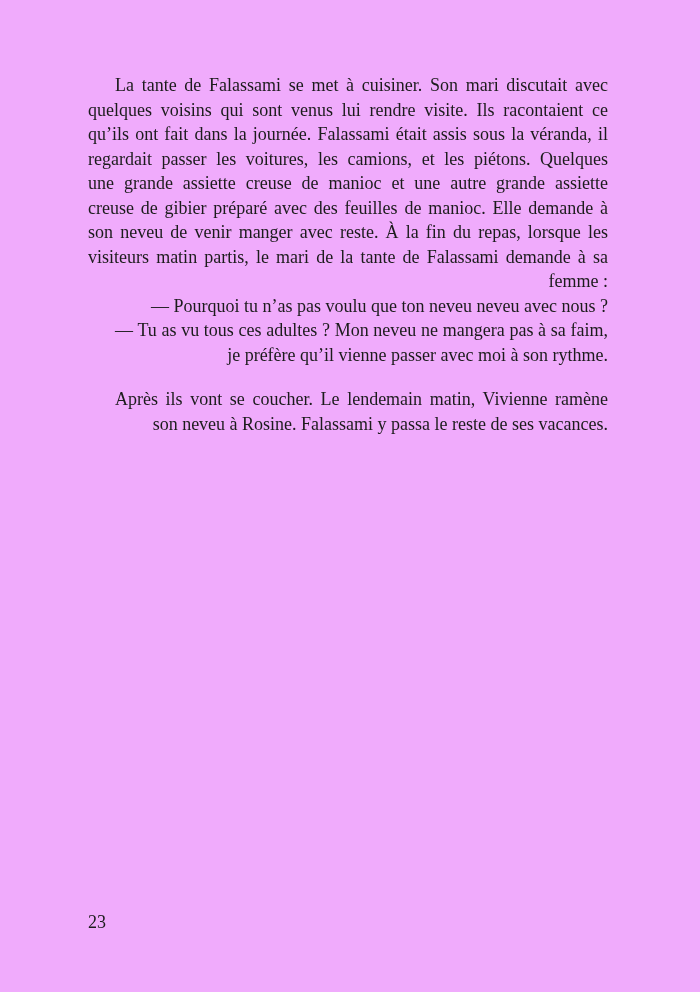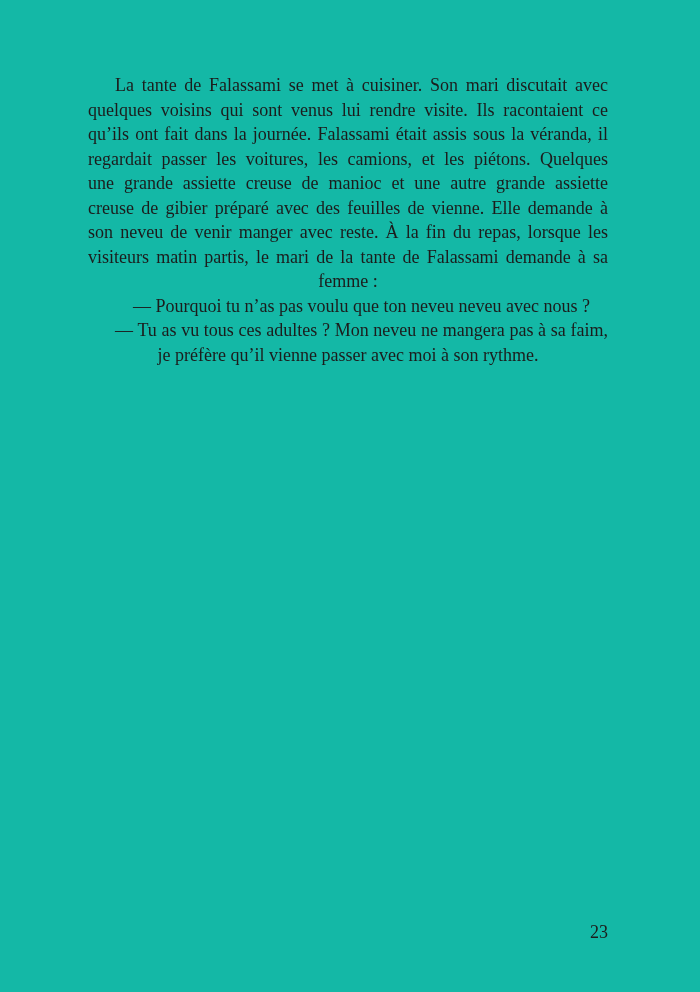--- a/index.html
+++ b/index.html
@@ -4,84 +4,86 @@
 <style>
   html, body {
     margin: 0;
     padding: 0;
     background: #ffffff;
   }
   .page {
     position: relative;
     width: 700px;
     height: 992px;
-    background: #14b8a6;
+    background: #f0abfc;
     font-family: "Liberation Serif", "DejaVu Serif", serif;
     color: #1c1c1c;
     overflow: hidden;
   }
   .text-block {
     position: absolute;
     left: 88px;
     top: 73px;
     width: 520px;
     font-size: 18px;
   }
   .ln {
     height: 24.5px;
     line-height: 24.5px;
     white-space: nowrap;
-    text-align: center;
+    text-align: right;
   }
   .jst {
     white-space: normal;
     text-align: justify;
     text-align-last: justify;
     overflow: hidden;
   }
   .ind {
     text-indent: 27px;
   }
   .para-spacer {
     height: 20px;
   }
   .page-number {
     position: absolute;
     top: 910px;
     left: 88px;
     width: 520px;
-    text-align: right;
     font-size: 18px;
     line-height: 24.5px;
-    margin-top: 10px;
   }
 </style>
 </head>
 <body>
 
 <div class="page">
   <div class="text-block">
 
     <div class="para">
       <div class="ln ind jst">La tante de Falassami se met à cuisiner. Son mari discutait avec</div>
       <div class="ln jst">quelques voisins qui sont venus lui rendre visite. Ils racontaient ce</div>
       <div class="ln jst">qu’ils ont fait dans la journée. Falassami était assis sous la véranda, il</div>
       <div class="ln jst">regardait passer les voitures, les camions, et les piétons. Quelques</div>
       <div class="ln jst">une grande assiette creuse de manioc et une autre grande assiette</div>
-      <div class="ln jst">creuse de gibier préparé avec des feuilles de vienne. Elle demande à</div>
+      <div class="ln jst">creuse de gibier préparé avec des feuilles de manioc. Elle demande à</div>
       <div class="ln jst">son neveu de venir manger avec reste. À la fin du repas, lorsque les</div>
       <div class="ln jst">visiteurs matin partis, le mari de la tante de Falassami demande à sa</div>
       <div class="ln">femme :</div>
     </div>
 
     <div class="para">
       <div class="ln ind">— Pourquoi tu n’as pas voulu que ton neveu neveu avec nous ?</div>
       <div class="ln ind jst">— Tu as vu tous ces adultes ? Mon neveu ne mangera pas à sa faim,</div>
       <div class="ln">je préfère qu’il vienne passer avec moi à son rythme.</div>
     </div>
 
     <div class="para-spacer"></div>
 
+    <div class="para">
+      <div class="ln ind jst">Après ils vont se coucher. Le lendemain matin, Vivienne ramène</div>
+      <div class="ln">son neveu à Rosine. Falassami y passa le reste de ses vacances.</div>
+    </div>
 
   </div>
 
   <div class="page-number">23</div>
 </div>
 
 </body></html>

